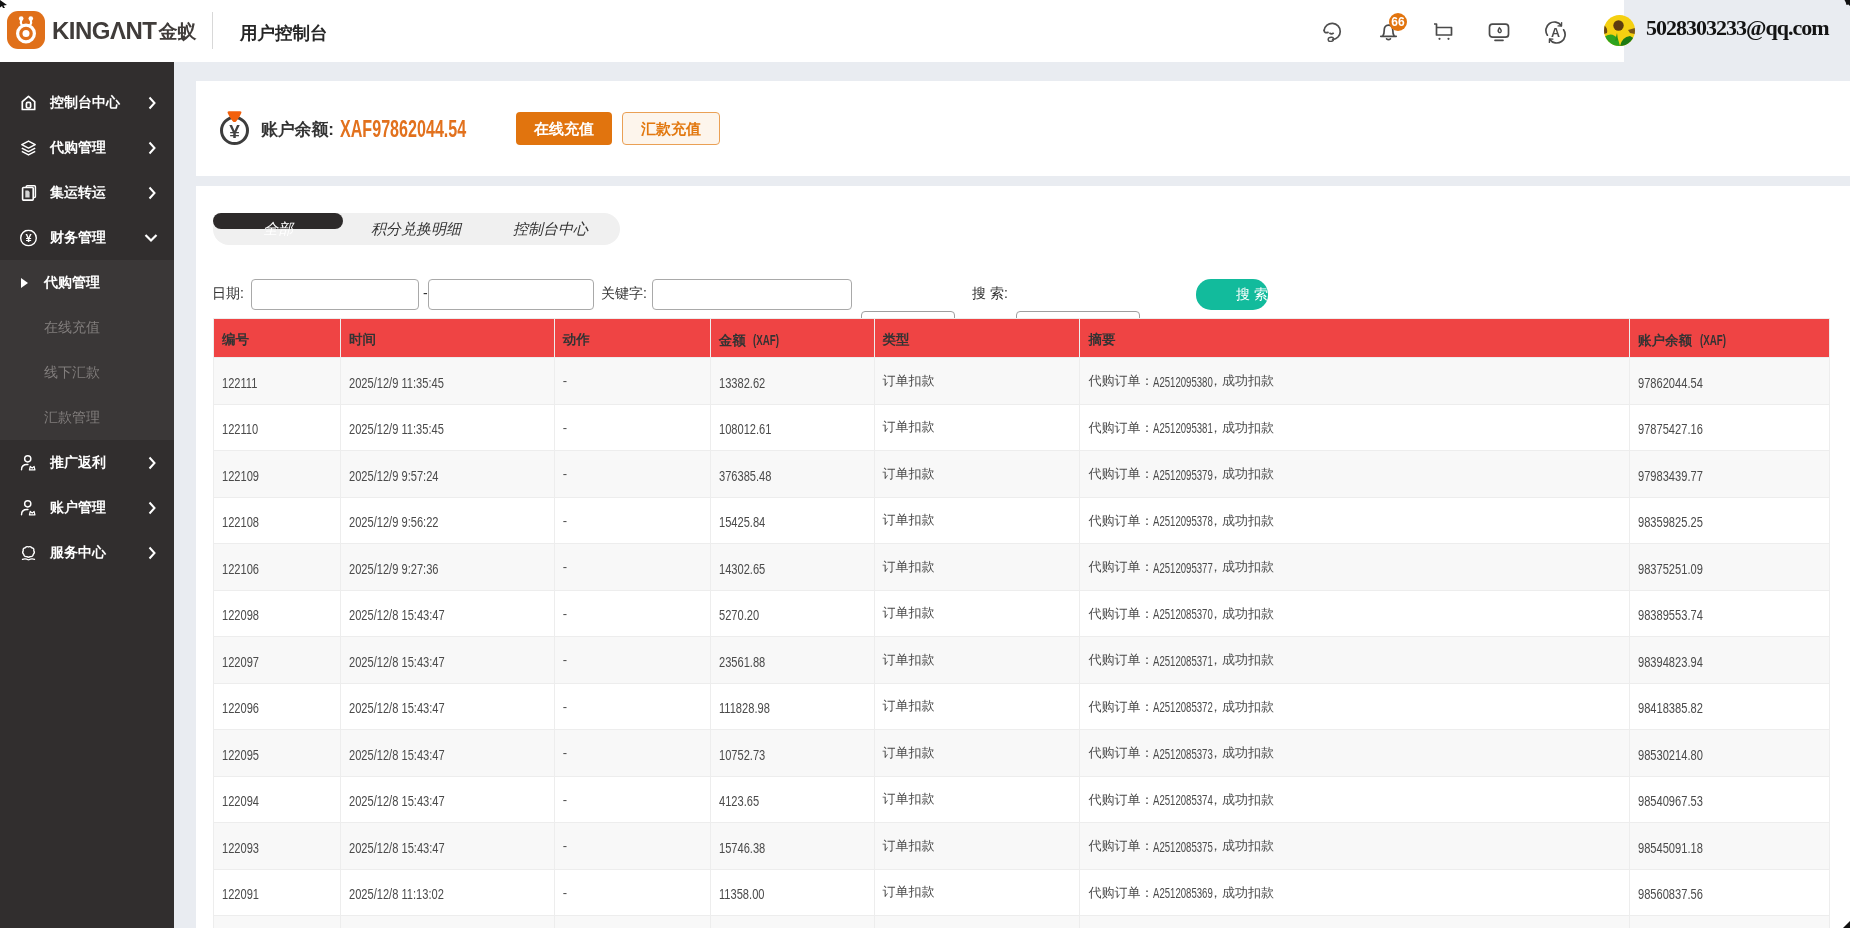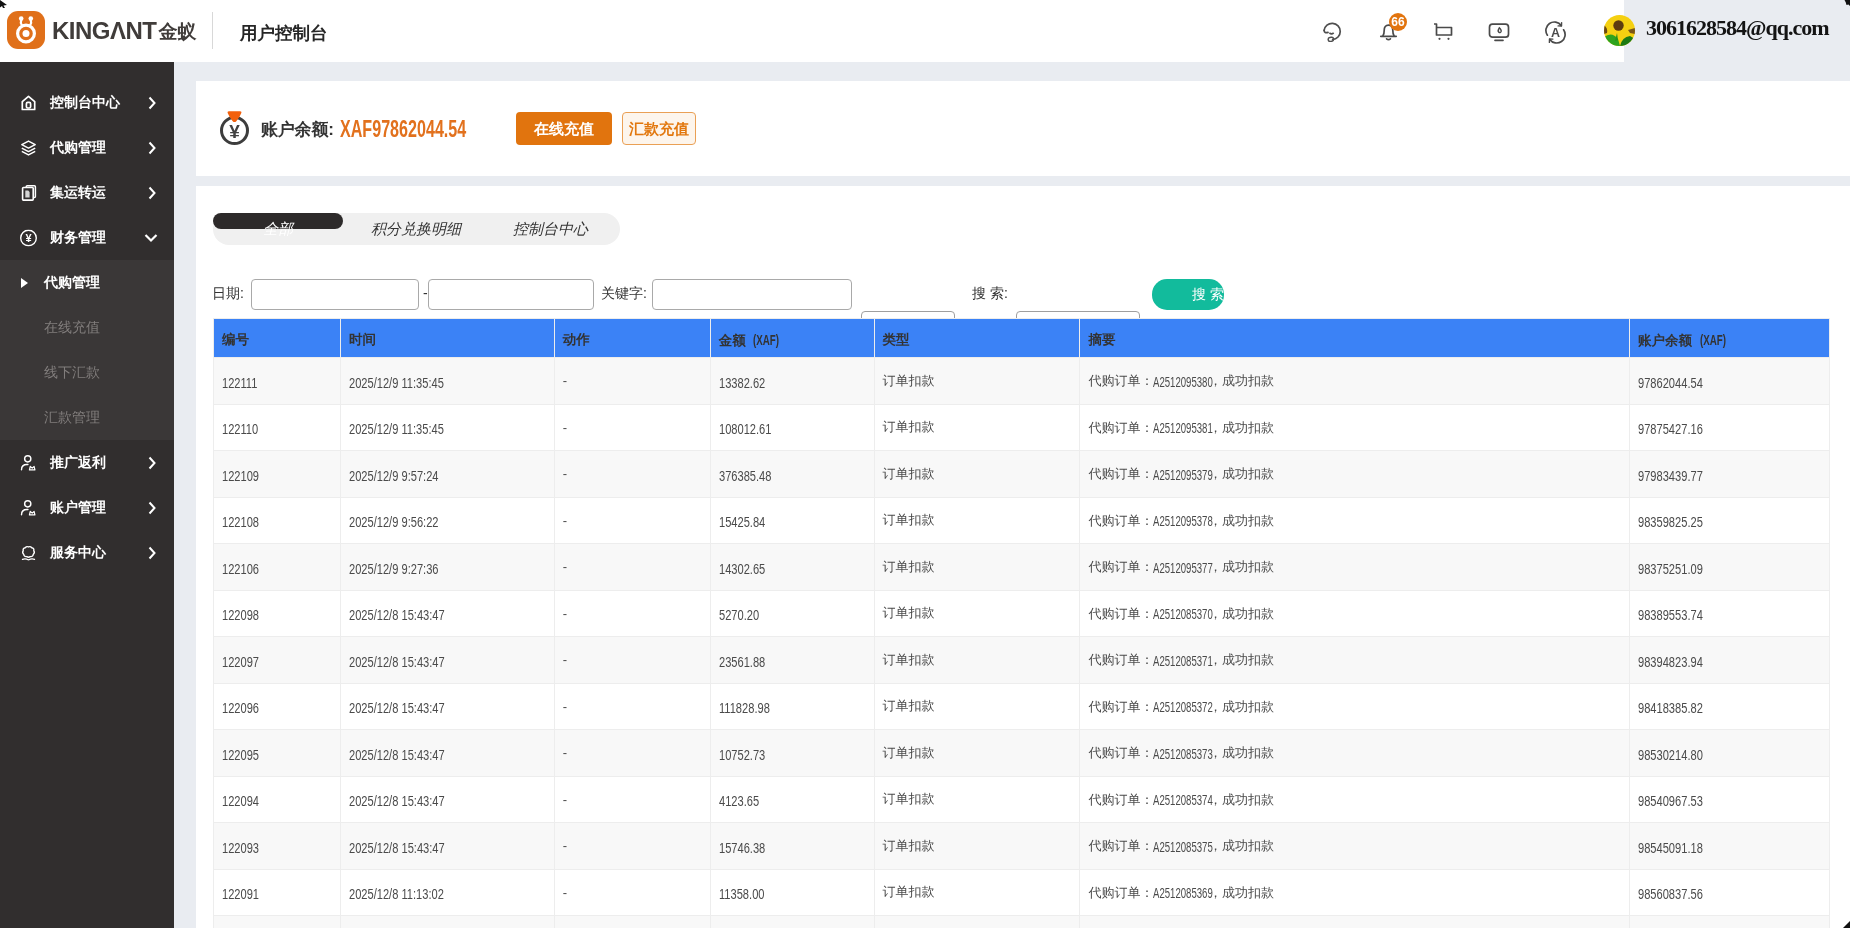--- a/index.html
+++ b/index.html
@@ -25,37 +25,37 @@
 .smitem{position:relative;height:45px;line-height:45px;color:#817d7c;font-size:14px;}
 .smitem .tx{position:absolute;left:44px;}
 .smitem.active{color:#fff;font-weight:bold;}
 
 .card1{position:absolute;left:196px;top:81px;width:1654px;height:95px;background:#fff;}
 .card2{position:absolute;left:196px;top:186px;width:1654px;height:742px;background:#fff;}
 
 .bal-label{position:absolute;left:65px;top:37px;font-size:17px;font-weight:bold;color:#333;letter-spacing:-0.2px;}
 .bal-amount{position:absolute;left:144px;top:35px;font-size:23px;font-weight:bold;color:#e2711d;transform:scaleX(0.70);transform-origin:0 50%;white-space:nowrap;}
 .btn1{position:absolute;left:320px;top:31px;width:96px;height:33px;background:#e1740e;border-radius:4px;color:#fff;font-size:15px;font-weight:bold;text-align:center;line-height:33px;}
-.btn2{position:absolute;left:426px;top:31px;width:74px;height:33px;background:#fdf5ec;border:1px solid #eaa055;border-radius:4px;color:#e2780f;font-size:15px;font-weight:bold;text-align:center;line-height:31px;}
+.btn2{position:absolute;left:426px;top:31px;width:98px;height:33px;background:#fdf5ec;border:1px solid #eaa055;border-radius:4px;color:#e2780f;font-size:15px;font-weight:bold;text-align:center;line-height:31px;}
 
 .tabs{position:absolute;left:17px;top:27px;height:32px;background:#f0f0f0;border-radius:16px;display:flex;}
 .tab{height:16px;line-height:32px;font-size:15px;color:#333;text-align:center;font-style:italic;}
 .tab.active{background:#2d2a2a;color:#fff;border-radius:16px;}
 
 .filter{position:absolute;left:0;top:93px;width:100%;height:31px;font-size:14px;color:#333;}
 .fin{position:absolute;top:0;height:31px;border:1px solid #a9a9a9;border-radius:4px;background:#fff;}
 .fsel{position:absolute;top:0;height:31px;border:1px solid #9f9f9f;border-radius:4px;background:#fff;font-size:13.5px;color:#000;line-height:29px;padding-left:10px;margin-top:32px;}
 .fsel svg{position:absolute;right:5px;top:11px;}
 .flabel{position:absolute;top:6px;}
-.fbtn{position:absolute;left:956px;top:0;width:72px;height:31px;background:#12bb9c;border-radius:15px;color:#fff;font-size:14px;text-align:center;line-height:31px;padding-left:40px;}
+.fbtn{position:absolute;left:1000px;top:0;width:72px;height:31px;background:#12bb9c;border-radius:15px;color:#fff;font-size:14px;text-align:center;line-height:31px;padding-left:40px;}
 
 table{border-collapse:collapse;table-layout:fixed;}
 .tblwrap{position:absolute;left:17px;top:132px;width:1617px;}
 th,td{border:1px solid #ededed;font-weight:normal;text-align:left;overflow:hidden;white-space:nowrap;}
-th{height:39px;font-size:13.5px;font-weight:bold;color:#333;padding:4px 0 0 8px;background:#3b82f6;}
+th{height:39px;font-size:13.5px;font-weight:bold;color:#333;padding:4px 0 0 8px;background:#ef4444;}
 td{height:46.5px;font-size:13px;color:#4a4a4a;padding:0 0 0 8px;}
 tr.alt td{background:#f8f8f8;}
 .n{display:inline-block;font-size:15px;transform:scaleX(0.74);transform-origin:0 50%;white-space:nowrap;position:relative;top:1.5px;}
 .an{display:inline-block;font-size:15px;transform:scaleX(0.64);transform-origin:0 50%;margin-right:-38px;white-space:nowrap;position:relative;top:1.5px;}
 .hn{display:inline-block;font-size:15px;transform:scaleX(0.65);transform-origin:0 50%;white-space:nowrap;}
 </style>
 </head>
 <body>
 
 <div class="header">
@@ -121,21 +121,21 @@
     <svg width="31" height="31" viewBox="0 0 31 31">
       <rect width="31" height="31" fill="#f5d011"></rect>
       <path d="M0 22 Q8 16 14 24 L16 31 L0 31 Z" fill="#2ea31e"></path>
       <path d="M16 31 Q18 22 26 21 L31 24 L31 31 Z" fill="#1d7a14"></path>
       <path d="M0 10 Q4 13 3 18 L0 19 Z" fill="#6b4a12"></path>
       <path d="M24 15 L31 13 L31 19 L26 18 Z" fill="#7a5616"></path>
       <circle cx="14.5" cy="10.5" r="5.2" fill="#5d3c10"></circle>
       <path d="M13 18 L11 26 L14 25 Z" fill="#26901b"></path>
     </svg>
   </div>
-  <div class="email">3061628584@qq.com</div>
+  <div class="email">5028303233@qq.com</div>
 </div>
 
 <div class="sidebar">
   <div style="height:18px;"></div>
   <div class="mitem">
     <svg class="ic" viewBox="0 0 17 17" fill="none" stroke="#fff" stroke-width="1.7">
       <path d="M2.3 7.2 L8.5 1.8 L14.7 7.2 V15 H2.3 Z" stroke-linejoin="round"></path>
       <rect x="6.4" y="7.9" width="4.2" height="5.6" rx="1.3"></rect>
     </svg>
     <span class="tx">控制台中心</span>

